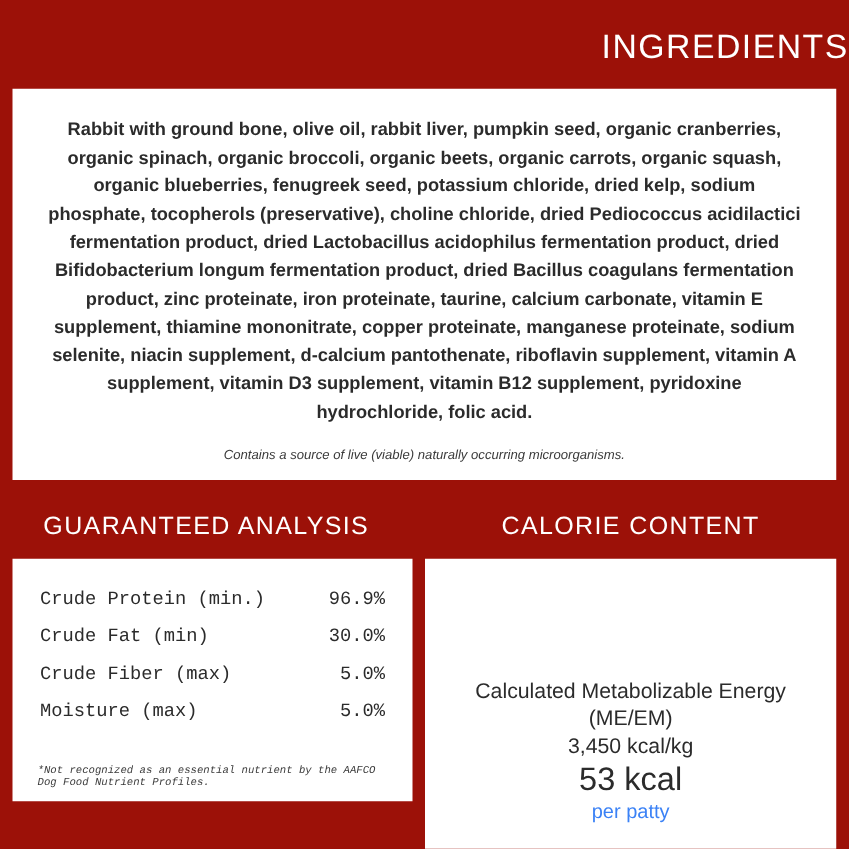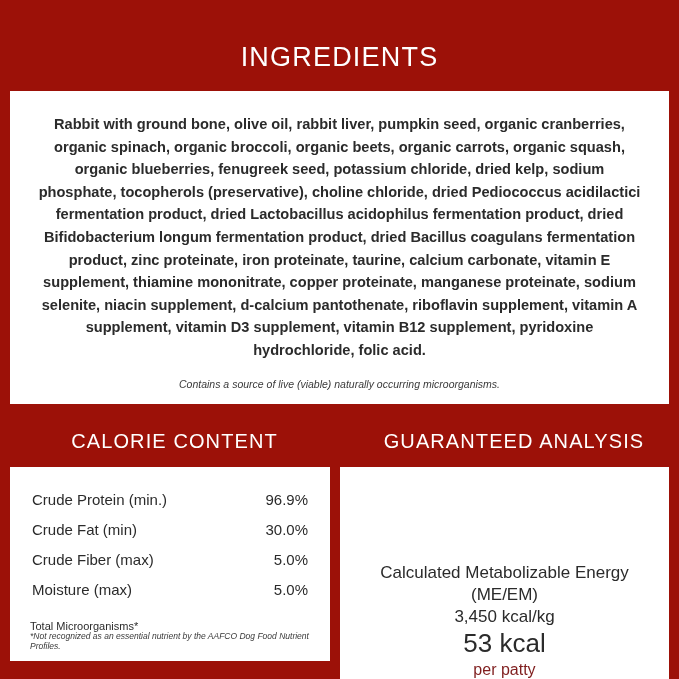--- a/index.html
+++ b/index.html
@@ -15,28 +15,27 @@
     overflow: hidden;
   }
   .page {
     width: 679px;
     height: 679px;
     box-sizing: border-box;
     padding: 0;
     position: relative;
   }
   .ingredients-title {
-    text-align: center;
+    text-align: right;
     font-size: 27px;
     letter-spacing: 1.2px;
     font-weight: 400;
     color: #ffffff;
     padding-top: 22px;
     padding-bottom: 18px;
-    margin-top: 20px;
   }
   .panel {
     background: #ffffff;
     color: #231f20;
   }
   .ingredients-panel {
     margin: 0 10px;
     padding: 22px 26px 14px 26px;
     box-sizing: border-box;
   }
@@ -78,20 +77,21 @@
   .col-panel {
     background: #ffffff;
     color: #231f20;
     box-sizing: border-box;
   }
   .ga-panel {
     flex: 0 0 320px;
     padding: 18px 20px 4px 20px;
     height: 194px;
     position: relative;
+    font-family: Liberation Mono, monospace;
   }
   .cal-panel {
     flex: 1;
     padding: 18px 20px;
     height: 308px;
     position: relative;
     display: flex;
     flex-direction: column;
     align-items: center;
     justify-content: center;
@@ -131,39 +131,39 @@
   }
   .cal-big {
     font-size: 26px;
     text-align: left;
     color: #2b2b2b;
     font-weight: 400;
   }
   .cal-per {
     font-size: 16px;
     text-align: center;
-    color: #7f1d1d;
+    color: #3b82f6;
     margin-top: 2px;
   }
 </style>
 </head>
 <body>
 
 <div class="page">
 
   <div class="ingredients-title">INGREDIENTS</div>
 
   <div class="panel ingredients-panel">
     <div class="ingredients-body">Rabbit with ground bone, olive oil, rabbit liver, pumpkin seed, organic cranberries, organic spinach, organic broccoli, organic beets, organic carrots, organic squash, organic blueberries, fenugreek seed, potassium chloride, dried kelp, sodium phosphate, tocopherols (preservative), choline chloride, dried Pediococcus acidilactici fermentation product, dried Lactobacillus acidophilus fermentation product, dried Bifidobacterium longum fermentation product, dried Bacillus coagulans fermentation product, zinc proteinate, iron proteinate, taurine, calcium carbonate, vitamin E supplement, thiamine mononitrate, copper proteinate, manganese proteinate, sodium selenite, niacin supplement, d-calcium pantothenate, riboflavin supplement, vitamin A supplement, vitamin D3 supplement, vitamin B12 supplement, pyridoxine hydrochloride, folic acid.</div>
     <div class="ingredients-note">Contains a source of live (viable) naturally occurring microorganisms.</div>
   </div>
 
   <div class="section-titles">
+    <div class="col left">GUARANTEED ANALYSIS</div>
     <div class="col">CALORIE CONTENT</div>
-    <div class="col left">GUARANTEED ANALYSIS</div>
   </div>
 
   <div class="columns">
 
     <div class="col-panel ga-panel">
 
       <div class="ga-row">
         <span>Crude Protein (min.)</span>
         <span class="val">96.9%</span>
       </div>
@@ -174,21 +174,20 @@
       <div class="ga-row">
         <span>Crude Fiber (max)</span>
         <span class="val">5.0%</span>
       </div>
       <div class="ga-row">
         <span>Moisture (max)</span>
         <span class="val">5.0%</span>
       </div>
 
       <div class="ga-micro">
-        <div>Total Microorganisms*</div>
       </div>
 
       <div class="ga-footnote">*Not recognized as an essential nutrient by the AAFCO Dog Food Nutrient Profiles.</div>
     </div>
 
     <div class="col-panel cal-panel">
       <div class="cal-me">Calculated Metabolizable Energy (ME/EM)</div>
       <div class="cal-me">3,450 kcal/kg</div>
       <div class="cal-big">53 kcal</div>
       <div class="cal-per">per patty</div>

